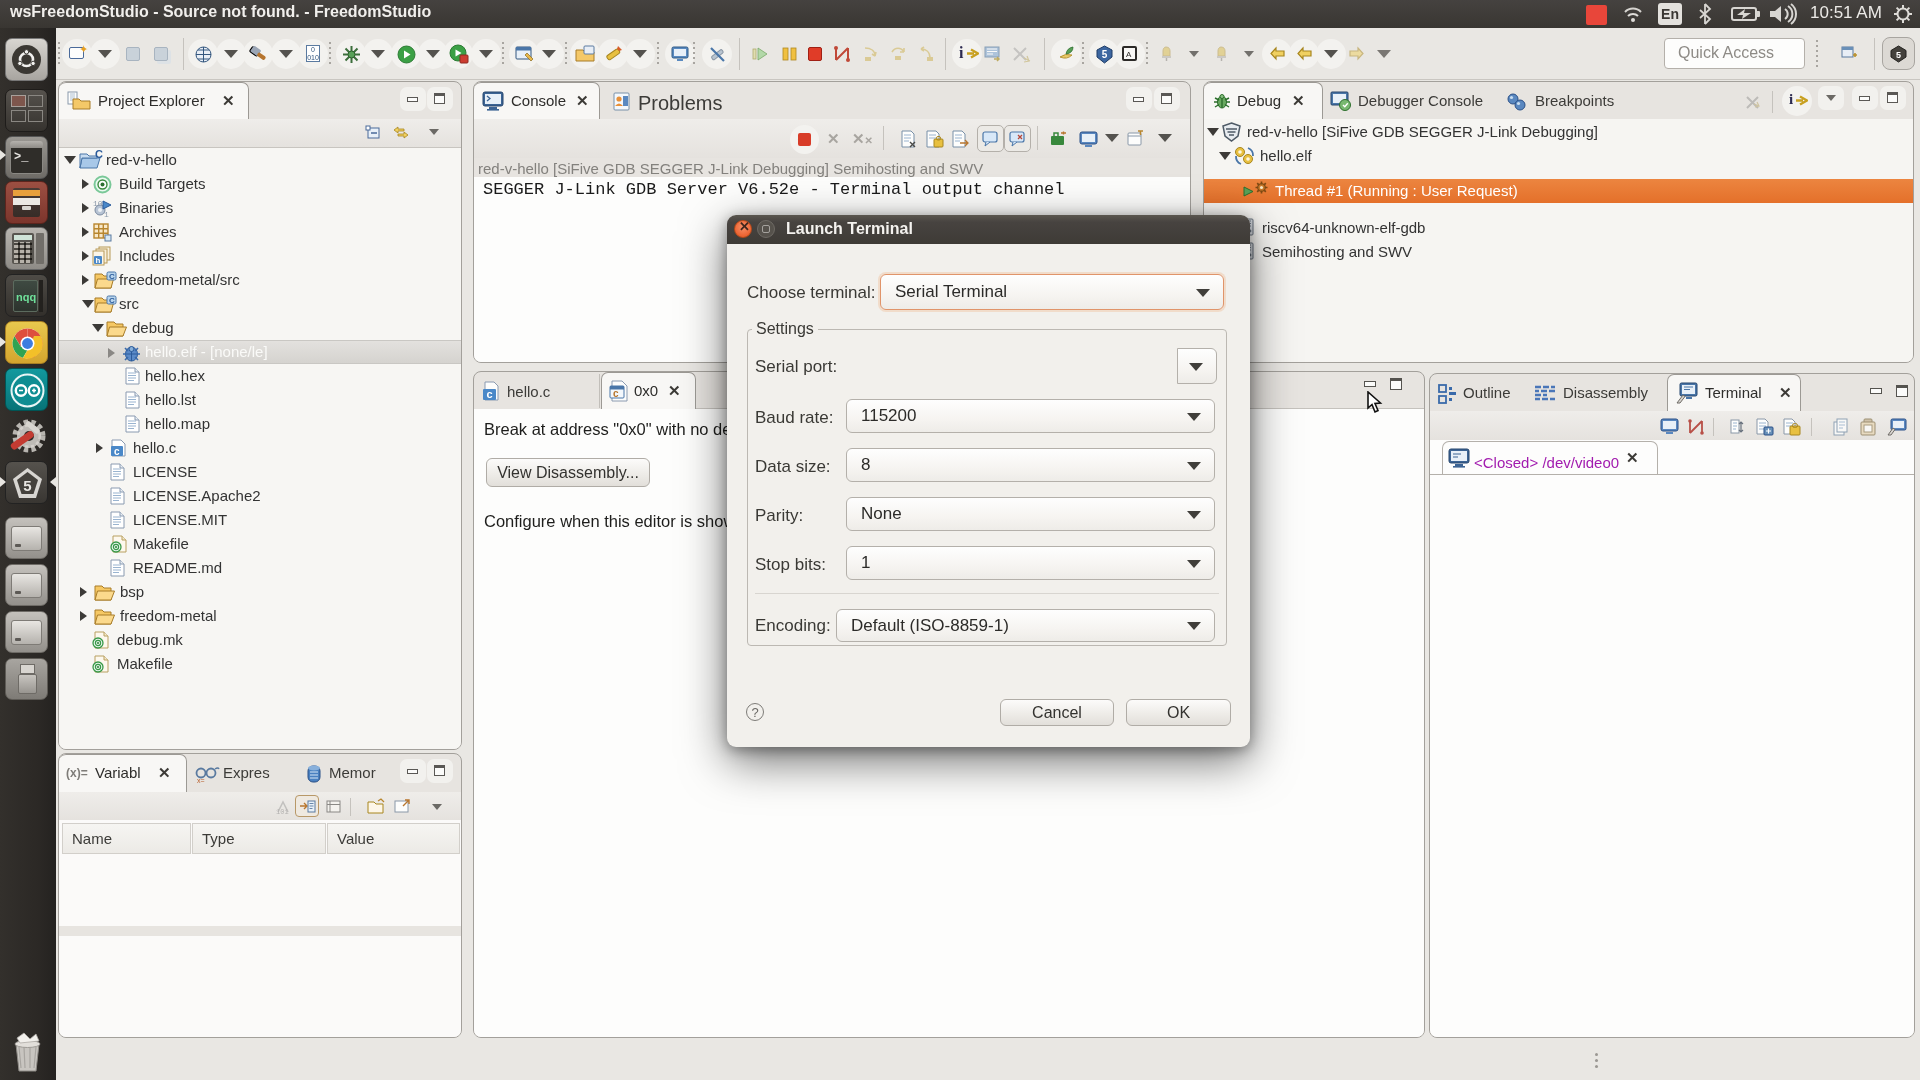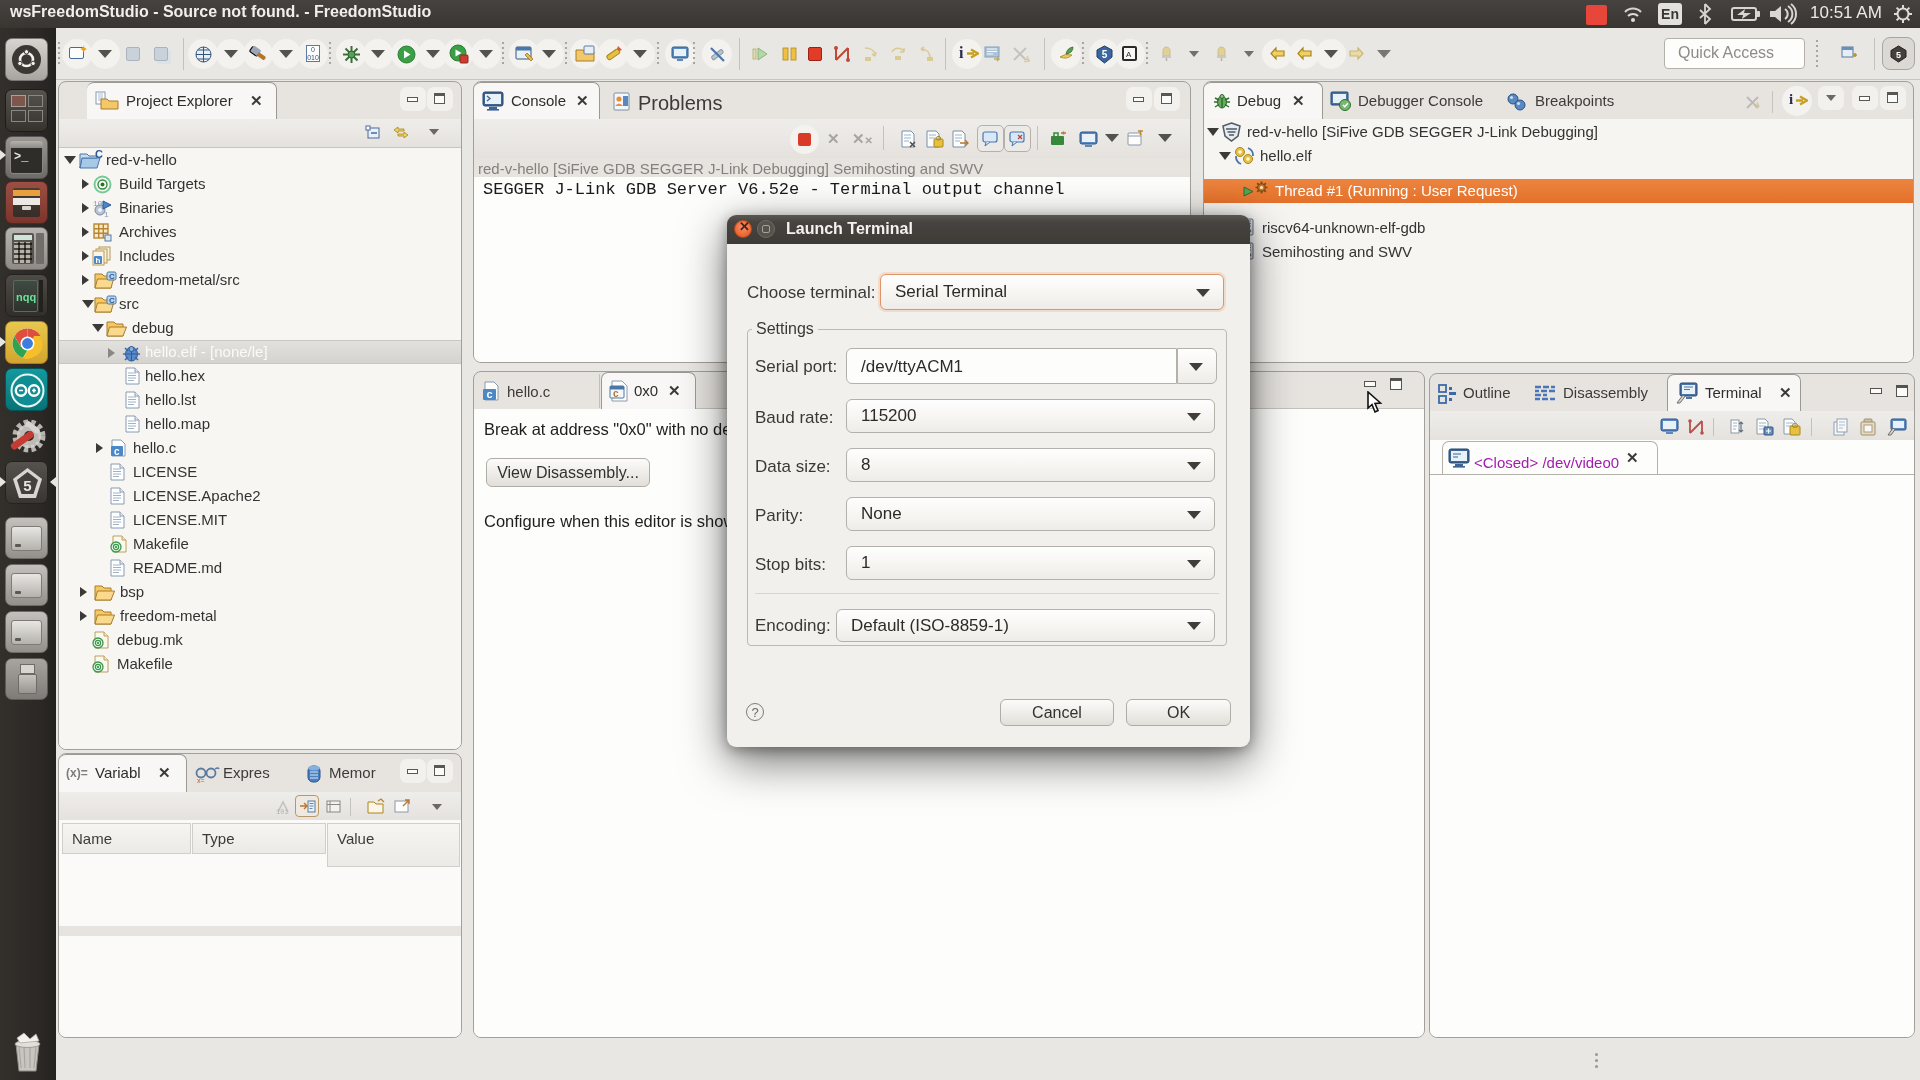--- a/index.html
+++ b/index.html
@@ -355,21 +355,21 @@
     </svg>
   <div class="a" style="left:1818px;top:10px;width:1px;height:32px;background:#c5c2bd;"></div>
   <div class="a" style="left:1826px;top:9px;width:33px;height:33px;border-radius:8px;background:#dcd9d4;border:1px solid #a8a5a0;"></div>
   <svg class="a" style="left:1834px;top:17px;" width="17" height="18" viewBox="0 0 17 18">
       <path d="M8.5 1 L16 5.5 L16 12 L8.5 17 L1 12 L1 5.5 Z" fill="#44413c" stroke="#22211e"></path>
       <text x="8.5" y="12.5" text-anchor="middle" font-size="9" font-weight="bold" fill="#fff" font-family="Liberation Sans">5</text>
     </svg>
 </div>
 
 <div class="panel" id="pexp" style="left:58px;top:81px;width:404px;height:669px;">
-  <div class="tab-act" style="left:0;top:0;width:190px;height:37px;border-left:none;margin-left:28px;">
+  <div class="tab-act" style="left:0;top:0;width:190px;height:37px;border-left:none;">
     <svg class="a" style="left:8px;top:8px;" width="24" height="20" viewBox="0 0 24 20">
         <rect x="1" y="1" width="9" height="12" fill="#fdfdfc" stroke="#8a9aac"></rect>
         <path d="M3 3 h5 M3 5 h5 M3 7 h5 M3 9 h4" stroke="#9ab0c8" stroke-width=".8"></path>
         <path d="M6 18 L6 8 L12 8 L14 10 L23 10 L23 18 Z" fill="#f4c868" stroke="#a87c28"></path>
       </svg>
     <div class="a" style="left:39px;top:9px;font-size:15px;color:#2e2d2b;">Project Explorer</div>
     <div class="a xclose" style="left:163px;top:9px;">✕</div>
   </div>
   <div class="a" style="left:192px;top:19px;width:150px;height:35px;margin-top:28px;">
     <div class="a" style="left:8px;top:6px;color:#4a6a9a;font-size:9px;font-weight:bold;line-height:9px;font-family:'Liberation Mono',monospace;">1010<br>0101</div>
@@ -648,21 +648,21 @@
       <path d="M9 8 l6 -6 m-4 0 h4 v4" stroke="#b8762e" stroke-width="1.4" fill="none"></path>
     </svg>
   <div class="a" style="left:373px;top:50px;width:0;height:0;border-left:5px solid transparent;border-right:5px solid transparent;border-top:6px solid #6b6965;"></div>
   <div class="a" style="left:0;top:66px;width:404px;height:219px;background:#fbfaf9;">
     <div class="a" style="left:3px;top:3px;width:129px;height:31px;background:linear-gradient(#f6f5f2,#eceae6);border:1px solid #d2cfca;">
         <span class="a" style="left:9px;top:6px;font-size:15px;color:#3c3b38;">Name</span>
       </div>
     <div class="a" style="left:133px;top:3px;width:134px;height:31px;background:linear-gradient(#f6f5f2,#eceae6);border:1px solid #d2cfca;">
         <span class="a" style="left:9px;top:6px;font-size:15px;color:#3c3b38;">Type</span>
       </div>
-    <div class="a" style="left:268px;top:3px;width:133px;height:44px;background:linear-gradient(#f6f5f2,#eceae6);border:1px solid #d2cfca;">
+    <div class="a" style="left:268px;top:3px;width:133px;height:31px;background:linear-gradient(#f6f5f2,#eceae6);border:1px solid #d2cfca;">
         <span class="a" style="left:9px;top:6px;font-size:15px;color:#3c3b38;">Value</span>
       </div>
     <div class="a" style="left:0;top:106px;width:404px;height:10px;background:#e7e4e0;"></div>
   </div>
 </div>
 <div class="panel" id="pcon" style="left:473px;top:81px;width:718px;height:282px;">
   <div class="tab-act" style="left:0;top:0;width:126px;height:37px;border-left:none;">
     <svg class="a" style="left:8px;top:8px;" width="22" height="20" viewBox="0 0 22 20">
         <rect x="1" y="1" width="20" height="14" rx="2" fill="#3c6494" stroke="#26466e"></rect>
         <rect x="3" y="3" width="16" height="10" fill="#e8f0f8"></rect>
@@ -971,23 +971,20 @@
     <div class="a" style="left:59px;top:5px;font-size:16px;font-weight:bold;color:#f4f2ef;">Launch Terminal</div>
   </div>
   <div class="lbl" style="left:20px;top:68px;">Choose terminal:</div>
   <div class="combo" style="left:153px;top:59px;width:344px;height:36px;border-color:#e0946a;box-shadow:0 0 0 2px rgba(238,158,100,.25);">
       <span class="ct">Serial Terminal</span>
       <span class="ca"></span>
     </div>
   <div class="a" style="left:20px;top:114px;width:480px;height:317px;border:1px solid #bcb8b2;border-radius:4px;"></div>
   <div class="a" style="left:25px;top:105px;background:#f2f0ec;padding:0 4px;font-size:16px;color:#3a3935;">Settings</div>
   <div class="lbl" style="left:28px;top:142px;">Serial port:</div>
-  <div class="a" style="left:119px;top:133px;width:331px;height:36px;background:#fdfdfc;border:1px solid #b4b0aa;border-radius:6px 0 0 6px;">
-      <span class="a" style="left:14px;top:8px;font-size:17px;color:#2c2b29;">/dev/ttyACM1</span>
-    </div>
   <div class="combo" style="left:450px;top:133px;width:40px;height:36px;border-radius:0 6px 6px 0;">
       <span class="ca" style="right:13px;"></span>
     </div>
   <div class="lbl" style="left:28px;top:193px;">Baud rate:</div>
   <div class="combo" style="left:119px;top:184px;width:369px;height:34px;">
       <span class="ct">115200</span>
       <span class="ca" style="top:13px;"></span>
     </div>
   <div class="lbl" style="left:28px;top:242px;">Data size:</div>
   <div class="combo" style="left:119px;top:233px;width:369px;height:34px;">

